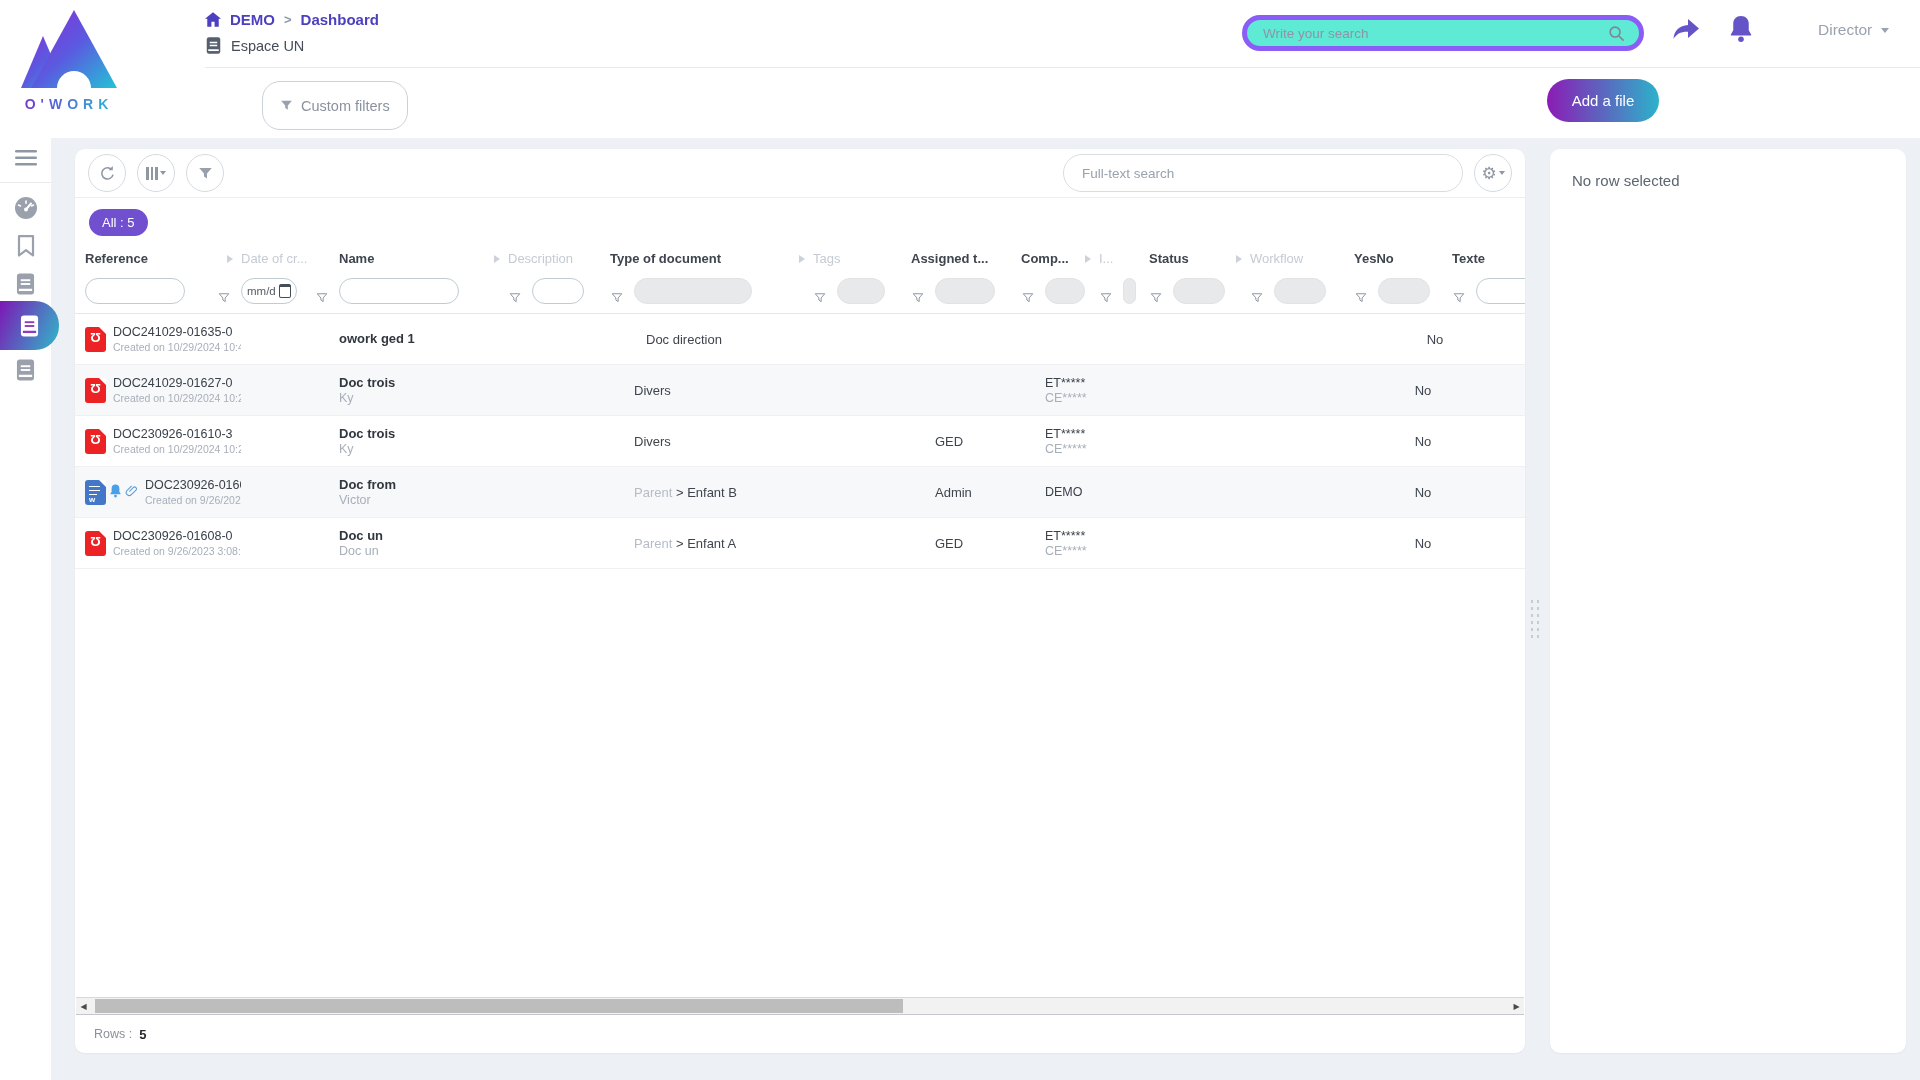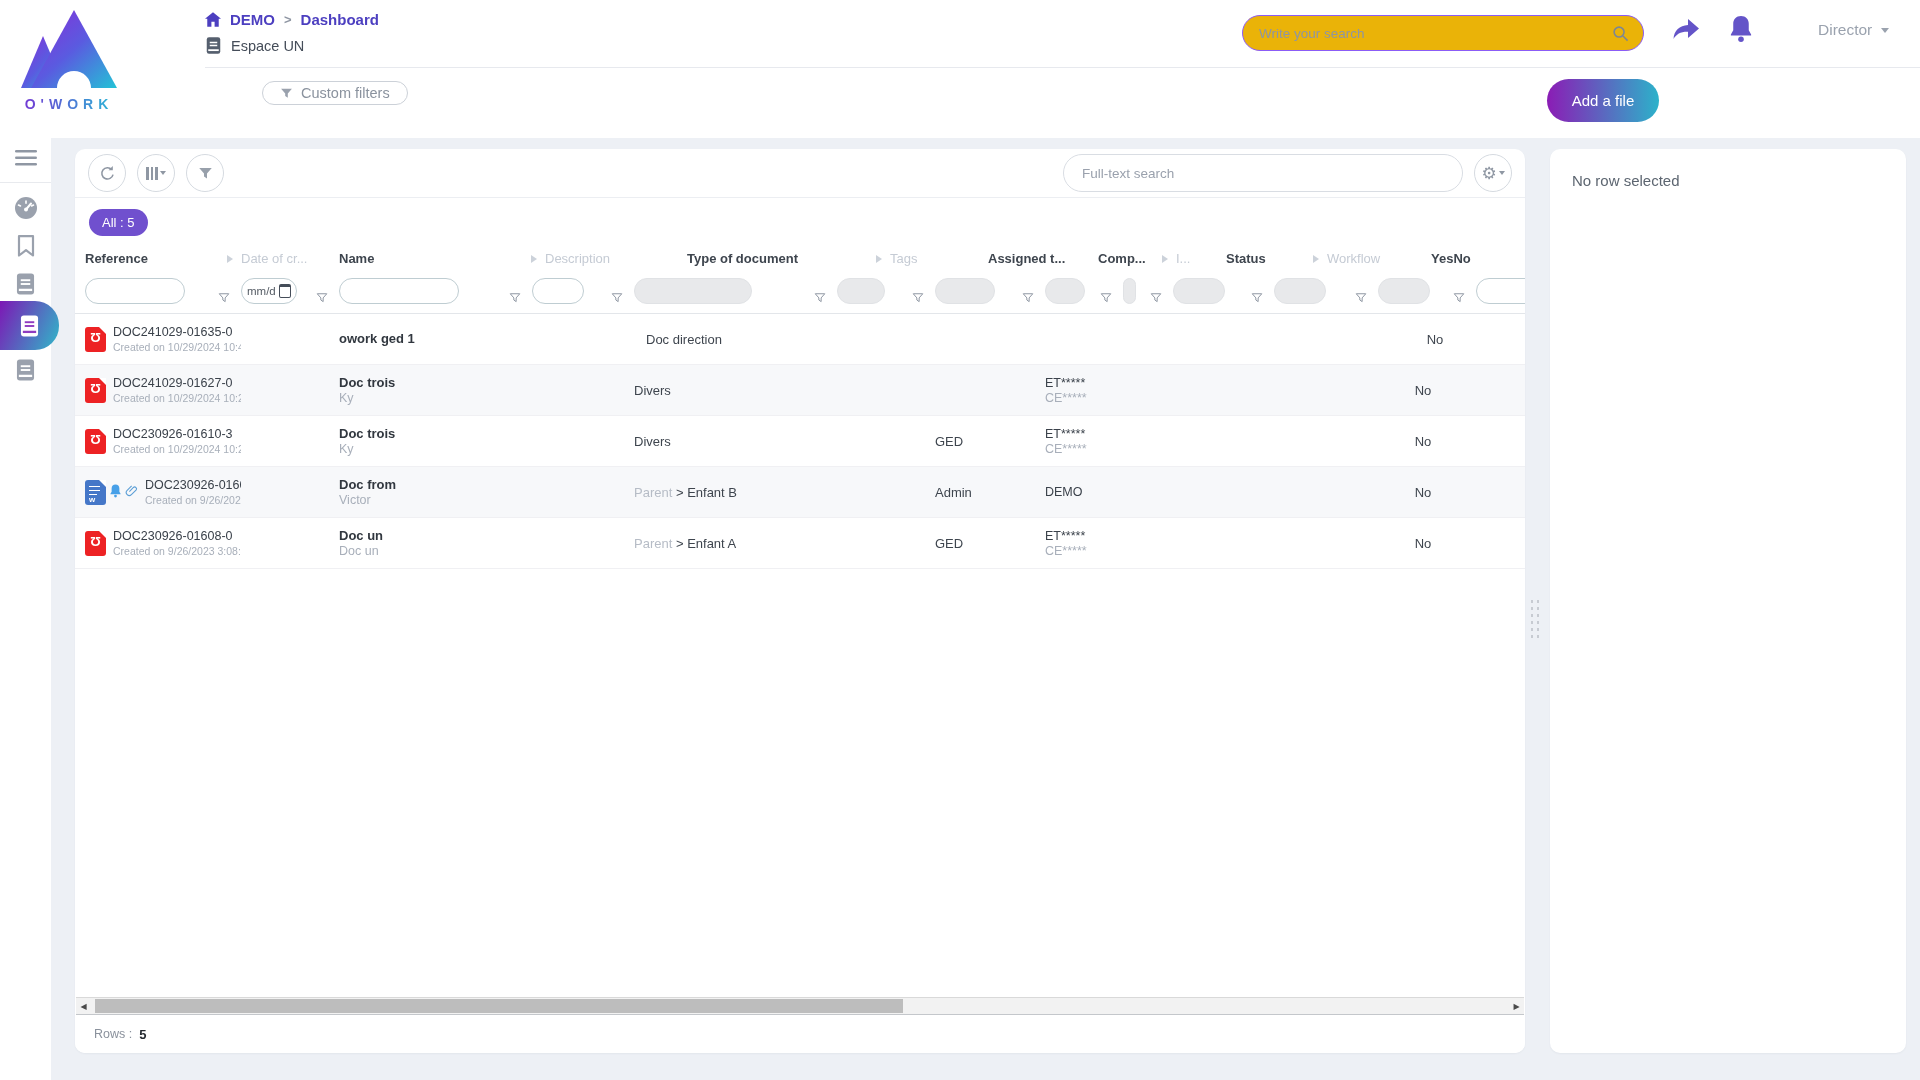--- a/index.html
+++ b/index.html
@@ -10,25 +10,25 @@
   .topbar{position:absolute;left:0;top:0;width:1920px;height:138px;background:#fff;z-index:2}
   .logo{position:absolute;left:14px;top:8px;width:110px;text-align:center}
   .logo-text{font-weight:bold;font-size:14px;letter-spacing:5px;margin-top:2px;
      background:linear-gradient(90deg,#7b2bd4,#22c3d6);-webkit-background-clip:text;background-clip:text;color:transparent}
   .breadcrumb{position:absolute;left:205px;top:11px;display:flex;align-items:center;gap:9px;
      font-size:15px;font-weight:bold;color:#4c3fc0}
   .bc-sep{color:#8f96a3;font-size:13px}
   .space-row{position:absolute;left:206px;top:37px;display:flex;align-items:center;gap:10px;
      color:#454d59;font-size:14.5px}
   .header-divider{position:absolute;left:205px;top:67px;right:0;height:1px;background:#e7e9ee}
-  .custom-filters{position:absolute;left:262px;top:81px;height:24px;border:1px solid #ccd1d8;
+  .custom-filters{position:absolute;left:262px;top:81px;height:49px;border:1px solid #ccd1d8;
      border-radius:18px;display:flex;align-items:center;gap:8px;padding:0 17px;color:#8a929e;
      font-size:14.5px;background:#fff;cursor:pointer}
-  .top-search{position:absolute;left:1242px;top:15px;width:402px;height:36px;background:#eab308;
-     border:1px solid #8b5cf6;border-radius:18px;display:flex;align-items:center;padding:0 14px;box-sizing:border-box}
+  .top-search{position:absolute;left:1242px;top:15px;width:402px;height:36px;background:#5eead4;
+     border:5px solid #8b5cf6;border-radius:18px;display:flex;align-items:center;padding:0 14px;box-sizing:border-box}
   .top-search input{flex:1;border:0;background:transparent;outline:0;font-size:13.5px;color:#444;font-family:inherit}
   .top-search input::placeholder{color:#8d95a5}
   .icon-btn{background:none;border:0;cursor:pointer;padding:0;position:absolute}
   .user-menu{position:absolute;left:1818px;top:21px;display:flex;align-items:center;gap:9px;
      color:#9aa2ae;font-size:15.5px;cursor:pointer}
   .caret-down{width:0;height:0;border-top:5px solid #9aa2ae;border-left:4.5px solid transparent;border-right:4.5px solid transparent}
   .btn-grad{position:absolute;height:43px;border-radius:22px;border:0;cursor:pointer;
      background:linear-gradient(90deg,#8b1cb5,#2cb2ca);color:#fff;font-size:15px;
      font-family:inherit;display:flex;align-items:center;justify-content:center}
   #btn-add{left:1547px;top:79px;width:112px}
@@ -324,29 +324,29 @@
 
   <div class="thead">
       <div class="hcell" style="width: 156px;">
     <span class="hlabel">Reference</span>
     <span class="sort-arrow"></span>
   </div>
       <div class="hcell muted" style="width: 98px;">
     <span class="hlabel">Date of cr...</span>
 
   </div>
-      <div class="hcell" style="width: 206px;">
+      <div class="hcell" style="width: 169px;">
     <span class="hlabel">Name</span>
     <span class="sort-arrow"></span>
   </div>
       <div class="hcell muted" style="width: 102px;">
     <span class="hlabel">Description</span>
 
   </div>
-      <div class="hcell" style="width: 203px; margin-left: 40px;">
+      <div class="hcell" style="width: 203px;">
     <span class="hlabel">Type of document</span>
     <span class="sort-arrow"></span>
   </div>
       <div class="hcell muted" style="width: 98px;">
     <span class="hlabel">Tags</span>
 
   </div>
       <div class="hcell" style="width: 110px;">
     <span class="hlabel">Assigned t...</span>
 

